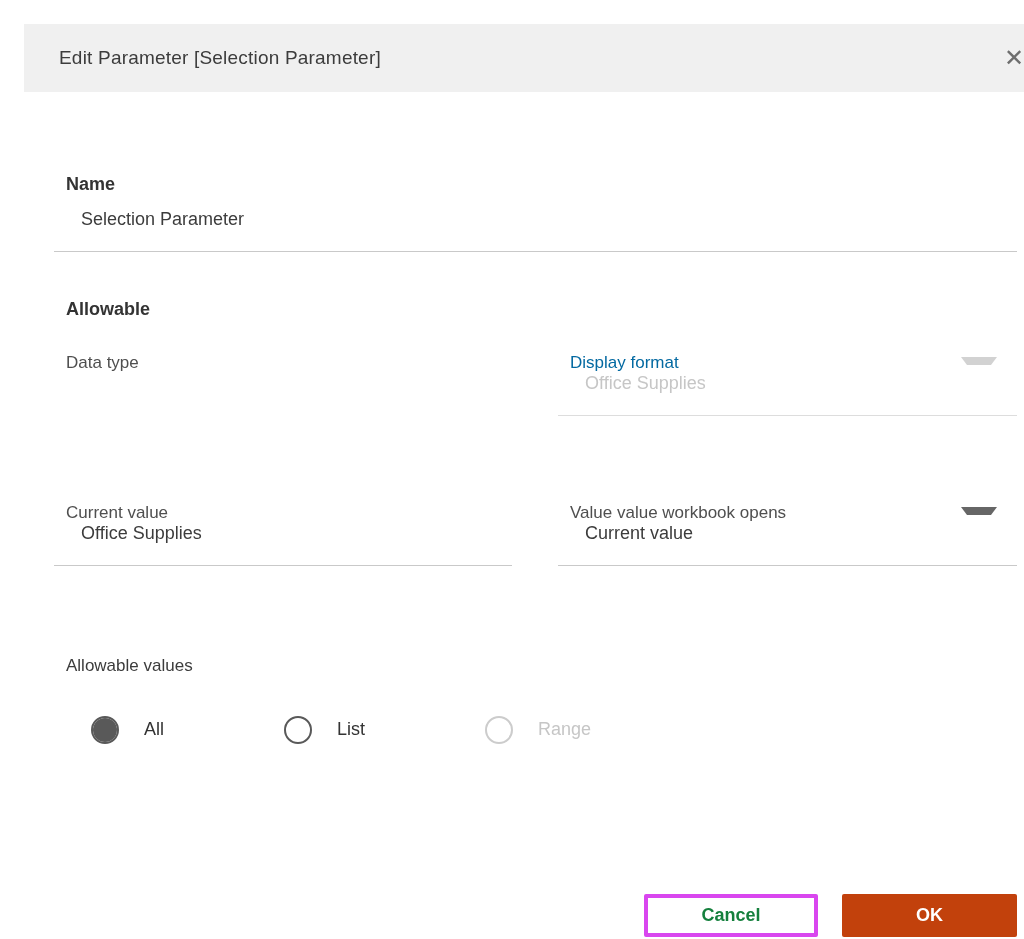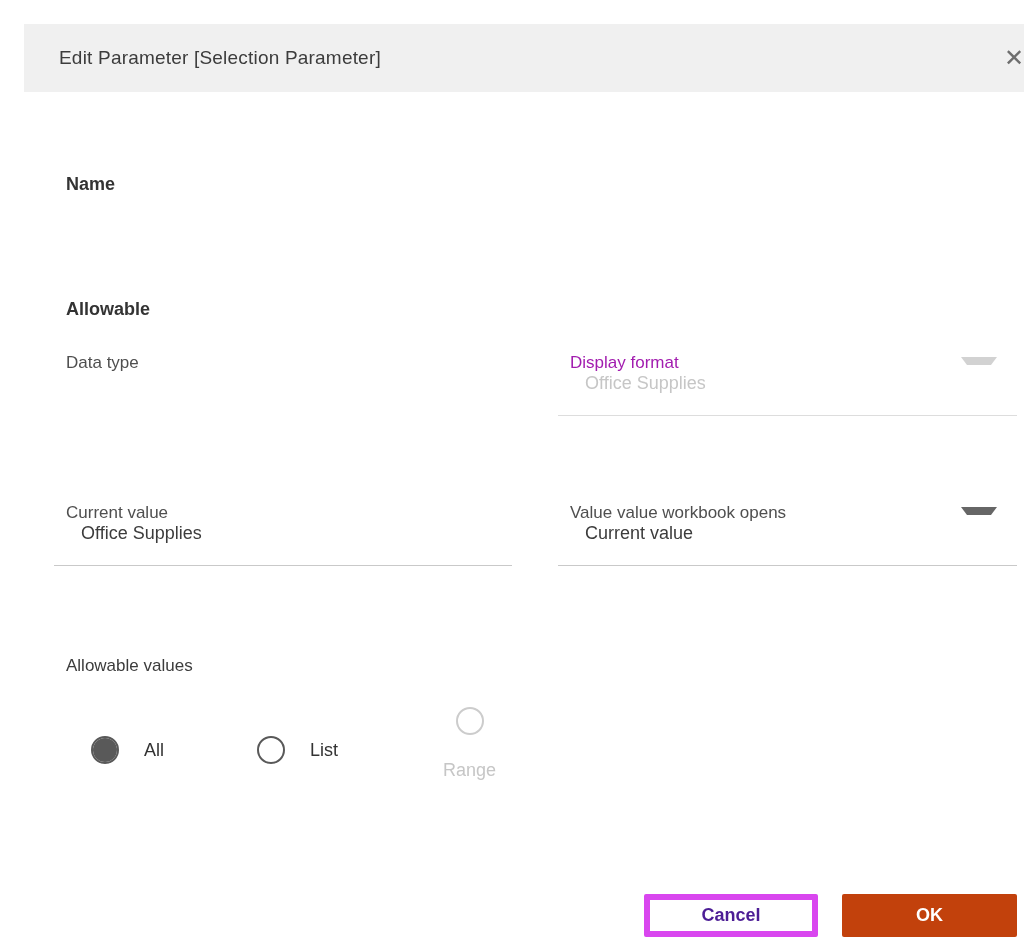--- a/index.html
+++ b/index.html
@@ -24,21 +24,21 @@
   .close-btn {
     position: absolute; right: 14px; top: 50%; transform: translateY(-50%);
     width: 40px; height: 40px; display: flex; align-items: center; justify-content: center;
     cursor: pointer; color: #6e6e6e; font-size: 24px; font-weight: 300; line-height: 1;
     background: transparent; border: none;
   }
 
   
   .section-heading { position: absolute; font-size: 18px; font-weight: bold; color: #333333; }
   .field-label { position: absolute; font-size: 17px; color: #4f4f4f; }
-  .field-label.disabled { color: #a21caf; }
+  .field-label.disabled { color: #0369a1; }
 
   
   .u-field {
     position: absolute; height: 42px;
     border-bottom: 1px solid #c9c9c9;
     display: flex; align-items: flex-end;
   }
   .u-field input {
     width: 100%; border: none; outline: none; background: transparent;
     font-family: inherit; font-size: 18px; color: #3c3c3c;
@@ -49,60 +49,63 @@
   .dropdown .caret {
     width: 0; height: 0; margin: 0 8px 14px 0;
     border-left: 6px solid transparent; border-right: 6px solid transparent;
     border-top: 8px solid #666666;
   }
   .u-field.disabled { border-bottom-color: #dddddd; cursor: default; }
   .u-field.disabled .dd-value { color: #c6c6c6; }
   .u-field.disabled .caret { border-top-color: #d2d2d2; }
 
   
-  .radio-row { position: absolute; left: 43px; top: 659px; display: flex; gap: 57px; align-items: center; }
+  .radio-row { position: absolute; left: 43px; top: 659px; display: flex; gap: 84px; align-items: center; }
   .radio-item { display: flex; align-items: center; gap: 13px; cursor: pointer; }
   .radio-circle {
     width: 22px; height: 22px; border-radius: 50%;
     border: 2px solid #595959; background: #ffffff;
     display: flex; align-items: center; justify-content: center; flex: 0 0 auto;
   }
   .radio-dot { width: 10px; height: 10px; border-radius: 50%; background: #595959; }
   .radio-label { font-size: 18px; color: #333333; }
-  .radio-item.disabled { cursor: default; flex-direction: column; }
+  .radio-item.disabled { cursor: default; }
   .radio-item.disabled .radio-circle { border-color: #cccccc; }
   .radio-item.disabled .radio-label { color: #c6c6c6; }
 
   
   .btn {
     position: absolute; top: 870px; height: 43px;
     font-family: inherit; font-size: 18px; font-weight: bold;
     border-radius: 2px; cursor: pointer;
     display: flex; align-items: center; justify-content: center;
   }
   .btn-cancel {
     left: 620px; width: 174px;
-    background: #ffffff; border: 6px solid #d946ef; color: #4c1d95;
+    background: #ffffff; border: 4px solid #d946ef; color: #15803d;
   }
   .btn-ok {
     left: 818px; width: 175px;
     background: #c2410c; border: none; color: #ffffff;
   }
 </style>
 </head>
 <body>
 
 <div class="dialog">
 
   <div class="header">
     <div class="header-title">Edit Parameter [Selection Parameter]</div>
     <button class="close-btn">✕</button>
   </div>
 
   <div class="section-heading" style="left:30px; top:138px;">Name</div>
+  <div class="u-field" style="left:30px; top:186px; width:963px;">
+    <input type="text" value="Selection Parameter" style="">
+  </div>
 
   <div class="section-heading" style="left:30px; top:263px;">Allowable</div>
 
   <div class="field-label" style="left:30px; top:317px;">Data type</div>
 
   <div class="field-label disabled" style="left:534px; top:317px;">Display format</div>
   <div class="u-field dropdown disabled" style="left:534px; top:350px; width:459px;">
     <span class="dd-value">Office Supplies</span>
     <span class="caret"></span>
   </div>

